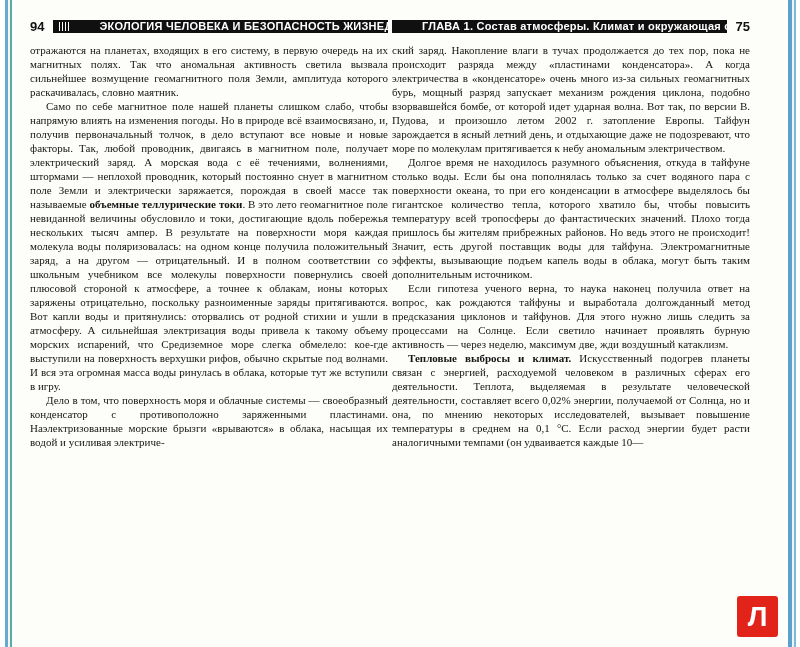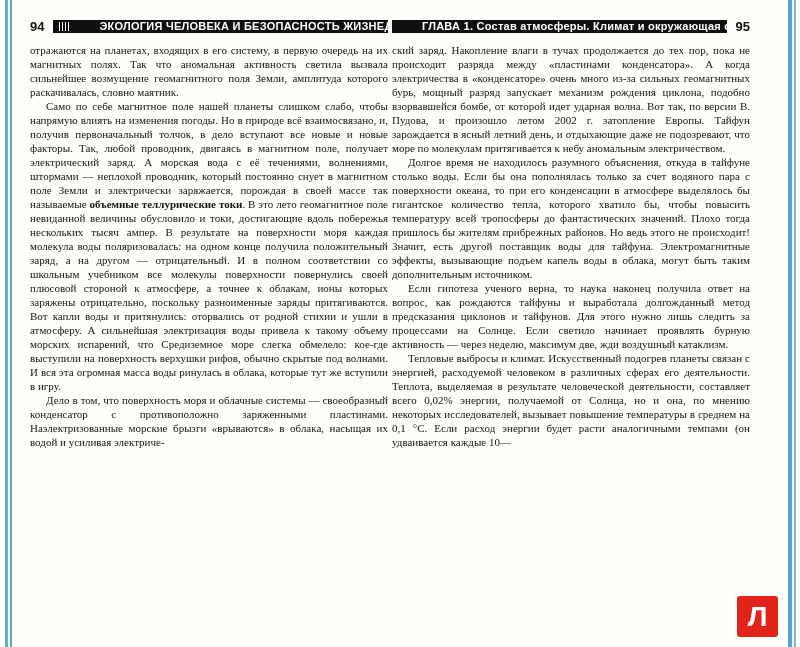--- a/index.html
+++ b/index.html
@@ -63,21 +63,21 @@
   }
   .page-text {
     height: 575px; overflow: hidden;
     text-align: justify;
     font-size: 11px; line-height: 14px;
     hyphens: auto; -webkit-hyphens: auto;
   }
   .page-text p { margin: 0; }
   .page-text p.indent { text-indent: 16px; }
   .bolditalic { font-weight: bold; }
-  .bold { font-weight: normal; }
+  .bold { font-weight: bold; }
   .logo {
     position: absolute; right: 22px; bottom: 10px;
     width: 41px; height: 41px;
     background: #e2231a; color: #ffffff;
     display: flex; align-items: center; justify-content: center;
     font-family: "Liberation Sans", sans-serif;
     font-weight: bold; font-size: 28px;
     border-radius: 3px;
   }
 </style>
@@ -103,21 +103,21 @@
         <p class="indent"><span>Дело в том, что поверхность моря и облачные системы — своеобразный конденсатор с противоположно заряженными пластинами. Наэлектризованные морские брызги «врываются» в облака, насыщая их водой и усиливая электриче-</span></p>
       </div>
   </div>
 
   <div class="page right">
     <div class="header">
       <div class="header-bar">
         <span class="bar-text">ГЛАВА 1. Состав атмосферы. Климат и окружающая среда</span>
         <span class="bar-stripes end" style="margin-left:auto;"></span>
       </div>
-      <span class="page-number">95</span>
+      <span class="page-number">75</span>
     </div>
     <div class="page-text">
         <p><span>ский заряд. Накопление влаги в тучах продолжается до тех пор, пока не происходит разряда между «пластинами конденсатора». А когда электричества в «конденсаторе» очень много из-за сильных геомагнитных бурь, мощный разряд запускает механизм рождения циклона, подобно взорвавшейся бомбе, от которой идет ударная волна. Вот так, по версии В. Пудова, и произошло летом 2002 г. затопление Европы. Тайфун зарождается в ясный летний день, и отдыхающие даже не подозревают, что море по молекулам притягивается к небу аномальным электричеством.</span></p>
         <p class="indent"><span>Долгое время не находилось разумного объяснения, откуда в тайфуне столько воды. Если бы она пополнялась только за счет водяного пара с поверхности океана, то при его конденсации в атмосфере выделялось бы гигантское количество тепла, которого хватило бы, чтобы повысить температуру всей тропосферы до фантастических значений. Плохо тогда пришлось бы жителям прибрежных районов. Но ведь этого не происходит! Значит, есть другой поставщик воды для тайфуна. Электромагнитные эффекты, вызывающие подъем капель воды в облака, могут быть таким дополнительным источником.</span></p>
         <p class="indent"><span>Если гипотеза ученого верна, то наука наконец получила ответ на вопрос, как рождаются тайфуны и выработала долгожданный метод предсказания циклонов и тайфунов. Для этого нужно лишь следить за процессами на Солнце. Если светило начинает проявлять бурную активность — через неделю, максимум две, жди воздушный катаклизм.</span></p>
         <p class="indent"><span class="bold">Тепловые выбросы и климат.</span><span> Искусственный подогрев планеты связан с энергией, расходуемой человеком в различных сферах его деятельности. Теплота, выделяемая в результате человеческой деятельности, составляет всего 0,02% энергии, получаемой от Солнца, но и она, по мнению некоторых исследователей, вызывает повышение температуры в среднем на 0,1 °С. Если расход энергии будет расти аналогичными темпами (он удваивается каждые 10—</span></p>
       </div>
   </div>
 
   <div class="logo">

